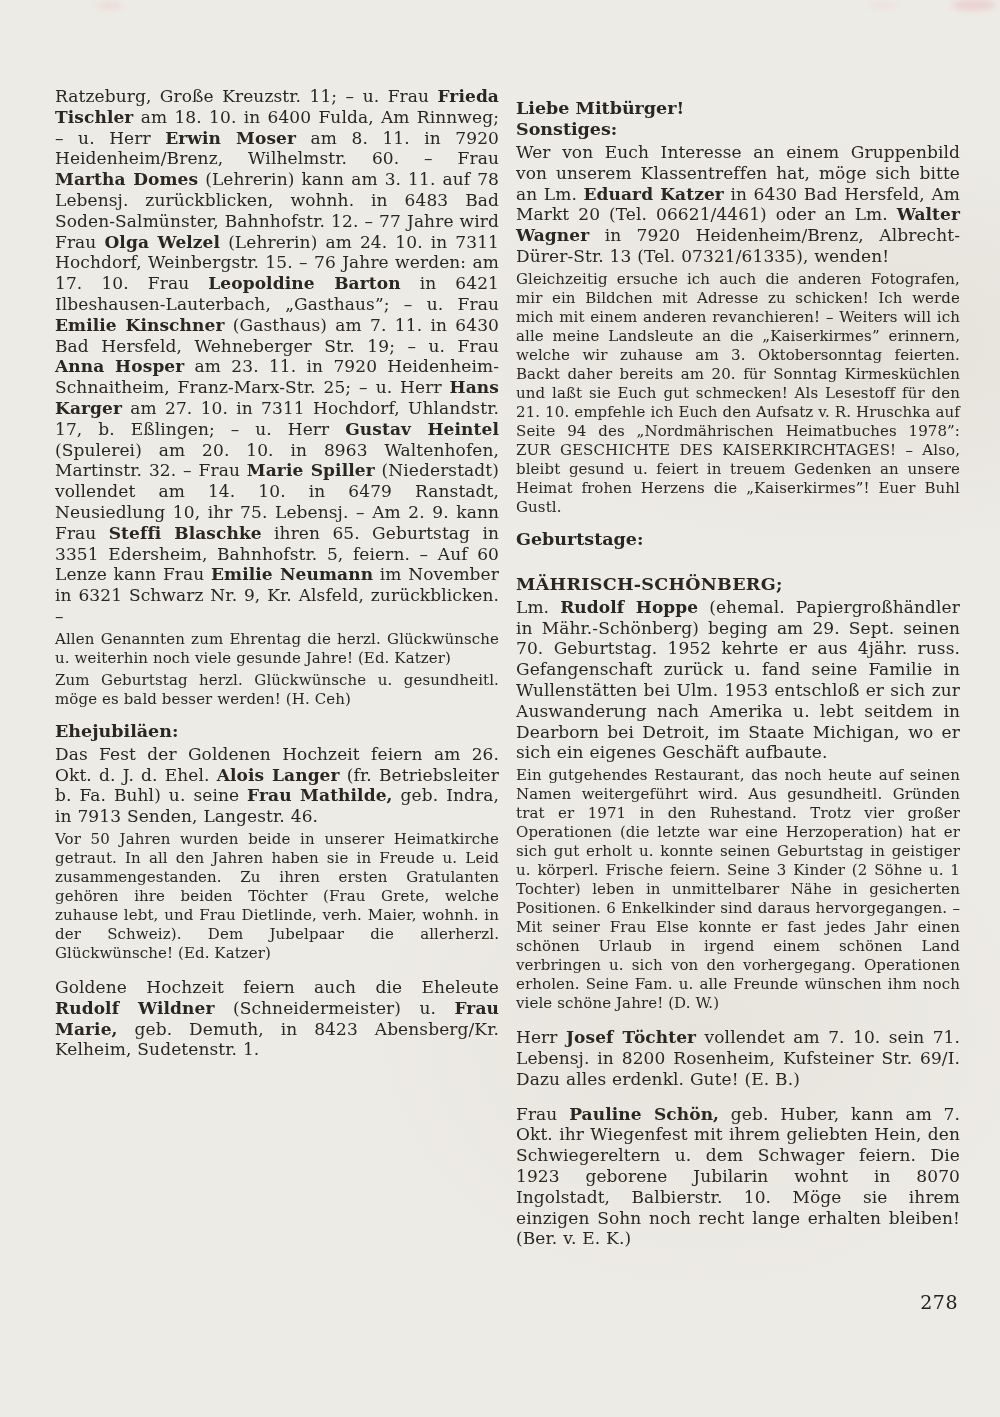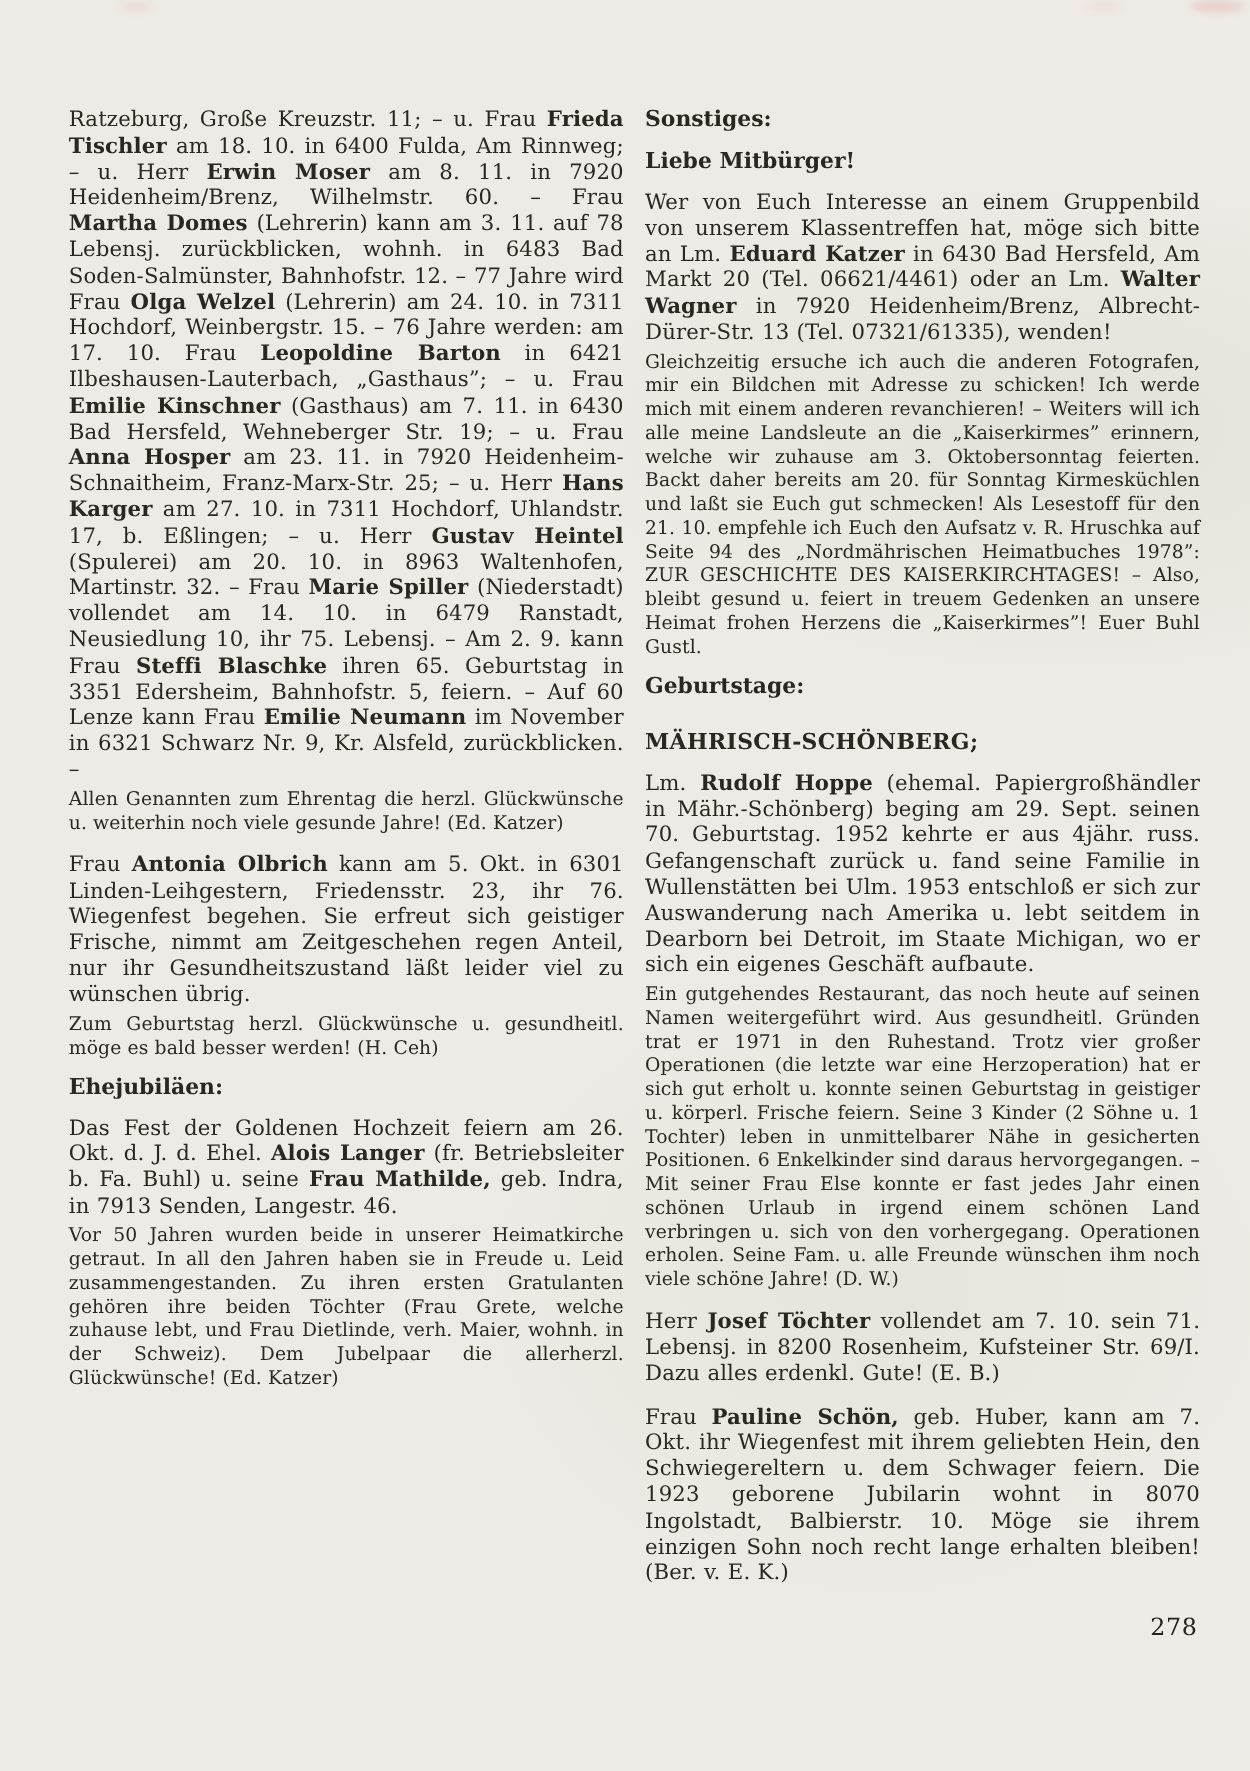--- a/index.html
+++ b/index.html
@@ -37,50 +37,50 @@
   .para b, .heading { font-weight:bold; }
   .note {
     font-size:15px; line-height:19px; margin:3px 0 0;
     letter-spacing:0.1px;
   }
   .heading {
     font-size:17.5px; line-height:21px; margin:12px 0 0; text-align:left;
   }
   .heading.section { margin-top:24px; letter-spacing:0.3px; }
   .heading.first { margin-top:0; }
-  .heading + .para { margin-top:12px; }
+  .heading + .para { margin-top:2px; }
   .page-number {
     position:absolute; right:42px; top:1291px;
     font-size:19px; letter-spacing:0.5px; color:#24221c;
   }
 </style>
 </head>
 <body>
 
 <div class="page">
 
   <div class="smudge tl"></div>
   <div class="smudge tr"></div>
   <div class="smudge tr2"></div>
 
   <div class="columns">
 
     <div class="col">
       <p class="para" style="margin-top:0">Ratzeburg, Große Kreuzstr. 11; – u. Frau <b>Frieda Tischler</b> am 18. 10. in 6400 Fulda, Am Rinnweg; – u. Herr <b>Erwin Moser</b> am 8. 11. in 7920 Heidenheim/Brenz, Wilhelmstr. 60. – Frau <b>Martha Domes</b> (Lehrerin) kann am 3. 11. auf 78 Lebensj. zurückblicken, wohnh. in 6483 Bad Soden-Salmünster, Bahnhofstr. 12. – 77 Jahre wird Frau <b>Olga Welzel</b> (Lehrerin) am 24. 10. in 7311 Hochdorf, Weinbergstr. 15. – 76 Jahre werden: am 17. 10. Frau <b>Leopoldine Barton</b> in 6421 Ilbeshausen-Lauterbach, „Gasthaus”; – u. Frau <b>Emilie Kinschner</b> (Gasthaus) am 7. 11. in 6430 Bad Hersfeld, Wehneberger Str. 19; – u. Frau <b>Anna Hosper</b> am 23. 11. in 7920 Heidenheim-Schnaitheim, Franz-Marx-Str. 25; – u. Herr <b>Hans Karger</b> am 27. 10. in 7311 Hochdorf, Uhlandstr. 17, b. Eßlingen; – u. Herr <b>Gustav Heintel</b> (Spulerei) am 20. 10. in 8963 Waltenhofen, Martinstr. 32. – Frau <b>Marie Spiller</b> (Niederstadt) vollendet am 14. 10. in 6479 Ranstadt, Neusiedlung 10, ihr 75. Lebensj. – Am 2. 9. kann Frau <b>Steffi Blaschke</b> ihren 65. Geburtstag in 3351 Edersheim, Bahnhofstr. 5, feiern. – Auf 60 Lenze kann Frau <b>Emilie Neumann</b> im November in 6321 Schwarz Nr. 9, Kr. Alsfeld, zurückblicken. –</p>
       <p class="note">Allen Genannten zum Ehrentag die herzl. Glückwünsche u. weiterhin noch viele gesunde Jahre! (Ed. Katzer)</p>
-      <p class="para">Frau <b>Antonia Olbrich</b> kann am 5. Okt. in 6301 Linden-Leihgestern, Friedensstr. 23, ihr 76. Wiegenfest begehen. Sie erfreut sich geistiger Frische, nimmt am Zeitgeschehen regen Anteil, nur ihr Gesundheitszustand läßt leider viel zu wünschen übrig.</p>
       <p class="note">Zum Geburtstag herzl. Glückwünsche u. gesundheitl. möge es bald besser werden! (H. Ceh)</p>
       <h3 class="heading">Ehejubiläen:</h3>
       <p class="para">Das Fest der Goldenen Hochzeit feiern am 26. Okt. d. J. d. Ehel. <b>Alois Langer</b> (fr. Betriebsleiter b. Fa. Buhl) u. seine <b>Frau Mathilde,</b> geb. Indra, in 7913 Senden, Langestr. 46.</p>
       <p class="note">Vor 50 Jahren wurden beide in unserer Heimatkirche getraut. In all den Jahren haben sie in Freude u. Leid zusammengestanden. Zu ihren ersten Gratulanten gehören ihre beiden Töchter (Frau Grete, welche zuhause lebt, und Frau Dietlinde, verh. Maier, wohnh. in der Schweiz). Dem Jubelpaar die allerherzl. Glückwünsche! (Ed. Katzer)</p>
+      <p class="para">Goldene Hochzeit feiern auch die Eheleute <b>Rudolf Wildner</b> (Schneidermeister) u. <b>Frau Marie,</b> geb. Demuth, in 8423 Abensberg/Kr. Kelheim, Sudetenstr. 1.</p>
     </div>
 
     <div class="col">
+      <h3 class="heading">Liebe Mitbürger!</h3>
       <h3 class="heading first">Sonstiges:</h3>
-      <h3 class="heading">Liebe Mitbürger!</h3>
       <p class="para">Wer von Euch Interesse an einem Gruppenbild von unserem Klassentreffen hat, möge sich bitte an Lm. <b>Eduard Katzer</b> in 6430 Bad Hersfeld, Am Markt 20 (Tel. 06621/4461) oder an Lm. <b>Walter Wagner</b> in 7920 Heidenheim/Brenz, Albrecht-Dürer-Str. 13 (Tel. 07321/61335), wenden!</p>
       <p class="note">Gleichzeitig ersuche ich auch die anderen Fotografen, mir ein Bildchen mit Adresse zu schicken! Ich werde mich mit einem anderen revanchieren! – Weiters will ich alle meine Landsleute an die „Kaiserkirmes” erinnern, welche wir zuhause am 3. Oktobersonntag feierten. Backt daher bereits am 20. für Sonntag Kirmesküchlen und laßt sie Euch gut schmecken! Als Lesestoff für den 21. 10. empfehle ich Euch den Aufsatz v. R. Hruschka auf Seite 94 des „Nordmährischen Heimatbuches 1978”: ZUR GESCHICHTE DES KAISERKIRCHTAGES! – Also, bleibt gesund u. feiert in treuem Gedenken an unsere Heimat frohen Herzens die „Kaiserkirmes”! Euer Buhl Gustl.</p>
       <h3 class="heading">Geburtstage:</h3>
       <h3 class="heading section">MÄHRISCH-SCHÖNBERG;</h3>
       <p class="para">Lm. <b>Rudolf Hoppe</b> (ehemal. Papiergroßhändler in Mähr.-Schönberg) beging am 29. Sept. seinen 70. Geburtstag. 1952 kehrte er aus 4jähr. russ. Gefangenschaft zurück u. fand seine Familie in Wullenstätten bei Ulm. 1953 entschloß er sich zur Auswanderung nach Amerika u. lebt seitdem in Dearborn bei Detroit, im Staate Michigan, wo er sich ein eigenes Geschäft aufbaute.</p>
       <p class="note">Ein gutgehendes Restaurant, das noch heute auf seinen Namen weitergeführt wird. Aus gesundheitl. Gründen trat er 1971 in den Ruhestand. Trotz vier großer Operationen (die letzte war eine Herzoperation) hat er sich gut erholt u. konnte seinen Geburtstag in geistiger u. körperl. Frische feiern. Seine 3 Kinder (2 Söhne u. 1 Tochter) leben in unmittelbarer Nähe in gesicherten Positionen. 6 Enkelkinder sind daraus hervorgegangen. – Mit seiner Frau Else konnte er fast jedes Jahr einen schönen Urlaub in irgend einem schönen Land verbringen u. sich von den vorhergegang. Operationen erholen. Seine Fam. u. alle Freunde wünschen ihm noch viele schöne Jahre! (D. W.)</p>
       <p class="para">Herr <b>Josef Töchter</b> vollendet am 7. 10. sein 71. Lebensj. in 8200 Rosenheim, Kufsteiner Str. 69/I. Dazu alles erdenkl. Gute! (E. B.)</p>
       <p class="para">Frau <b>Pauline Schön,</b> geb. Huber, kann am 7. Okt. ihr Wiegenfest mit ihrem geliebten Hein, den Schwiegereltern u. dem Schwager feiern. Die 1923 geborene Jubilarin wohnt in 8070 Ingolstadt, Balbierstr. 10. Möge sie ihrem einzigen Sohn noch recht lange erhalten bleiben! (Ber. v. E. K.)</p>
     </div>
 

